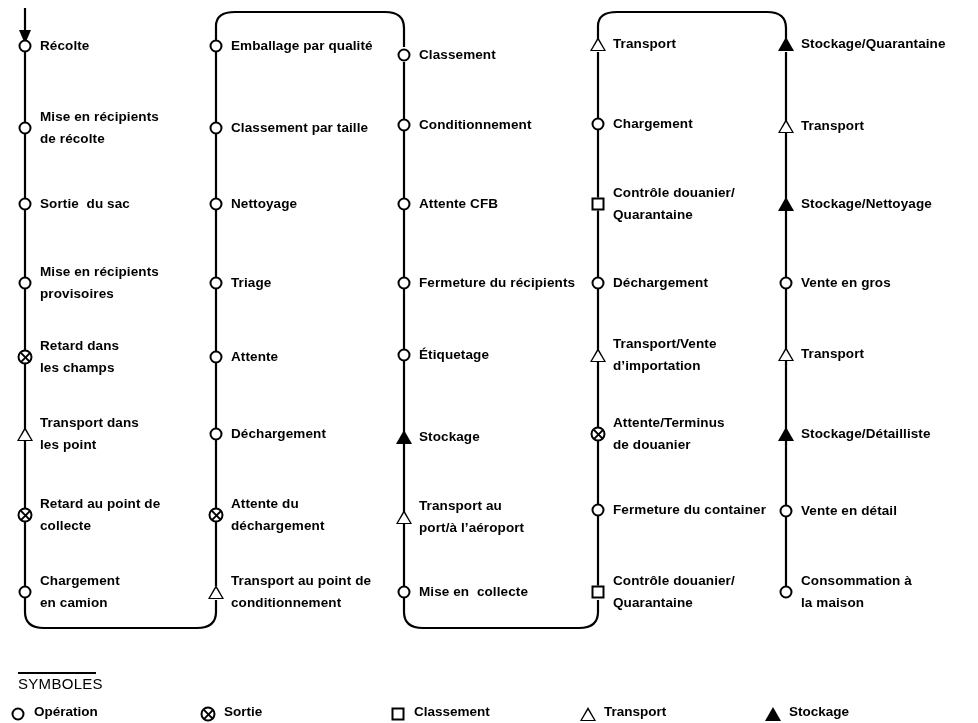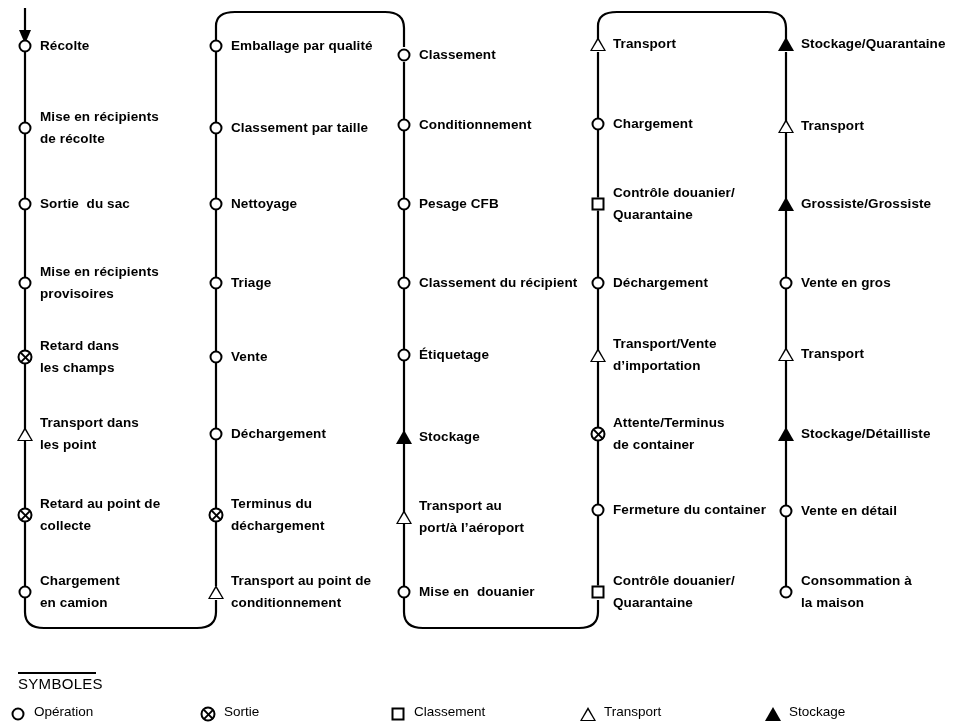--- a/index.html
+++ b/index.html
@@ -158,21 +158,21 @@
     left: 0;
     top: 10px;
     width: 0;
     height: 0;
   }
   .legend-text {
     position: absolute;
     left: 16px;
     top: 0;
     font-size: 13.5px;
-    font-weight: normal;
+    font-weight: bold;
     white-space: pre;
   }
 </style>
 </head>
 <body>
 
 <div id="stage">
 
   <svg id="wires" viewBox="0 0 978 723" xmlns="http://www.w3.org/2000/svg">
     <g fill="none" stroke="#000" stroke-width="2.2">
@@ -251,68 +251,68 @@
       <div class="node" style="left: 216px; top: 204px;">
         <div class="sym sym-operation"></div>
         <div class="node-label">Nettoyage</div>
       </div>
       <div class="node" style="left: 216px; top: 283px;">
         <div class="sym sym-operation"></div>
         <div class="node-label">Triage</div>
       </div>
       <div class="node" style="left: 216px; top: 357px;">
         <div class="sym sym-operation"></div>
-        <div class="node-label">Vente</div>
+        <div class="node-label">Attente</div>
       </div>
       <div class="node" style="left: 216px; top: 434px;">
         <div class="sym sym-operation"></div>
         <div class="node-label">Déchargement</div>
       </div>
       <div class="node" style="left: 216px; top: 515px;">
         <div class="sym sym-retard"></div>
-        <div class="node-label two-line">Terminus du
+        <div class="node-label two-line">Attente du
 déchargement</div>
       </div>
       <div class="node" style="left: 216px; top: 592px;">
         <div class="sym sym-transport"></div>
         <div class="node-label two-line">Transport au point de
 conditionnement</div>
       </div>
       <div class="node" style="left: 404px; top: 55px;">
         <div class="sym sym-operation"></div>
         <div class="node-label">Classement</div>
       </div>
       <div class="node" style="left: 404px; top: 125px;">
         <div class="sym sym-operation"></div>
         <div class="node-label">Conditionnement</div>
       </div>
       <div class="node" style="left: 404px; top: 204px;">
         <div class="sym sym-operation"></div>
-        <div class="node-label">Pesage CFB</div>
+        <div class="node-label">Attente CFB</div>
       </div>
       <div class="node" style="left: 404px; top: 283px;">
         <div class="sym sym-operation"></div>
-        <div class="node-label">Classement du récipient</div>
+        <div class="node-label">Fermeture du récipients</div>
       </div>
       <div class="node" style="left: 404px; top: 355px;">
         <div class="sym sym-operation"></div>
         <div class="node-label">Étiquetage</div>
       </div>
       <div class="node" style="left: 404px; top: 437px;">
         <div class="sym sym-stockage"></div>
         <div class="node-label">Stockage</div>
       </div>
       <div class="node" style="left: 404px; top: 517px;">
         <div class="sym sym-transport"></div>
         <div class="node-label two-line">Transport au
 port/à l’aéroport</div>
       </div>
       <div class="node" style="left: 404px; top: 592px;">
         <div class="sym sym-operation"></div>
-        <div class="node-label">Mise en  douanier</div>
+        <div class="node-label">Mise en  collecte</div>
       </div>
       <div class="node" style="left: 598px; top: 44px;">
         <div class="sym sym-transport"></div>
         <div class="node-label">Transport</div>
       </div>
       <div class="node" style="left: 598px; top: 124px;">
         <div class="sym sym-operation"></div>
         <div class="node-label">Chargement</div>
       </div>
       <div class="node" style="left: 598px; top: 204px;">
@@ -325,42 +325,42 @@
         <div class="node-label">Déchargement</div>
       </div>
       <div class="node" style="left: 598px; top: 355px;">
         <div class="sym sym-transport"></div>
         <div class="node-label two-line">Transport/Vente
 d’importation</div>
       </div>
       <div class="node" style="left: 598px; top: 434px;">
         <div class="sym sym-retard"></div>
         <div class="node-label two-line">Attente/Terminus
-de container</div>
+de douanier</div>
       </div>
       <div class="node" style="left: 598px; top: 510px;">
         <div class="sym sym-operation"></div>
         <div class="node-label">Fermeture du container</div>
       </div>
       <div class="node" style="left: 598px; top: 592px;">
         <div class="sym sym-classement"></div>
         <div class="node-label two-line">Contrôle douanier/
 Quarantaine</div>
       </div>
       <div class="node" style="left: 786px; top: 44px;">
         <div class="sym sym-stockage"></div>
         <div class="node-label">Stockage/Quarantaine</div>
       </div>
       <div class="node" style="left: 786px; top: 126px;">
         <div class="sym sym-transport"></div>
         <div class="node-label">Transport</div>
       </div>
       <div class="node" style="left: 786px; top: 204px;">
         <div class="sym sym-stockage"></div>
-        <div class="node-label">Grossiste/Grossiste</div>
+        <div class="node-label">Stockage/Nettoyage</div>
       </div>
       <div class="node" style="left: 786px; top: 283px;">
         <div class="sym sym-operation"></div>
         <div class="node-label">Vente en gros</div>
       </div>
       <div class="node" style="left: 786px; top: 354px;">
         <div class="sym sym-transport"></div>
         <div class="node-label">Transport</div>
       </div>
       <div class="node" style="left: 786px; top: 434px;">

